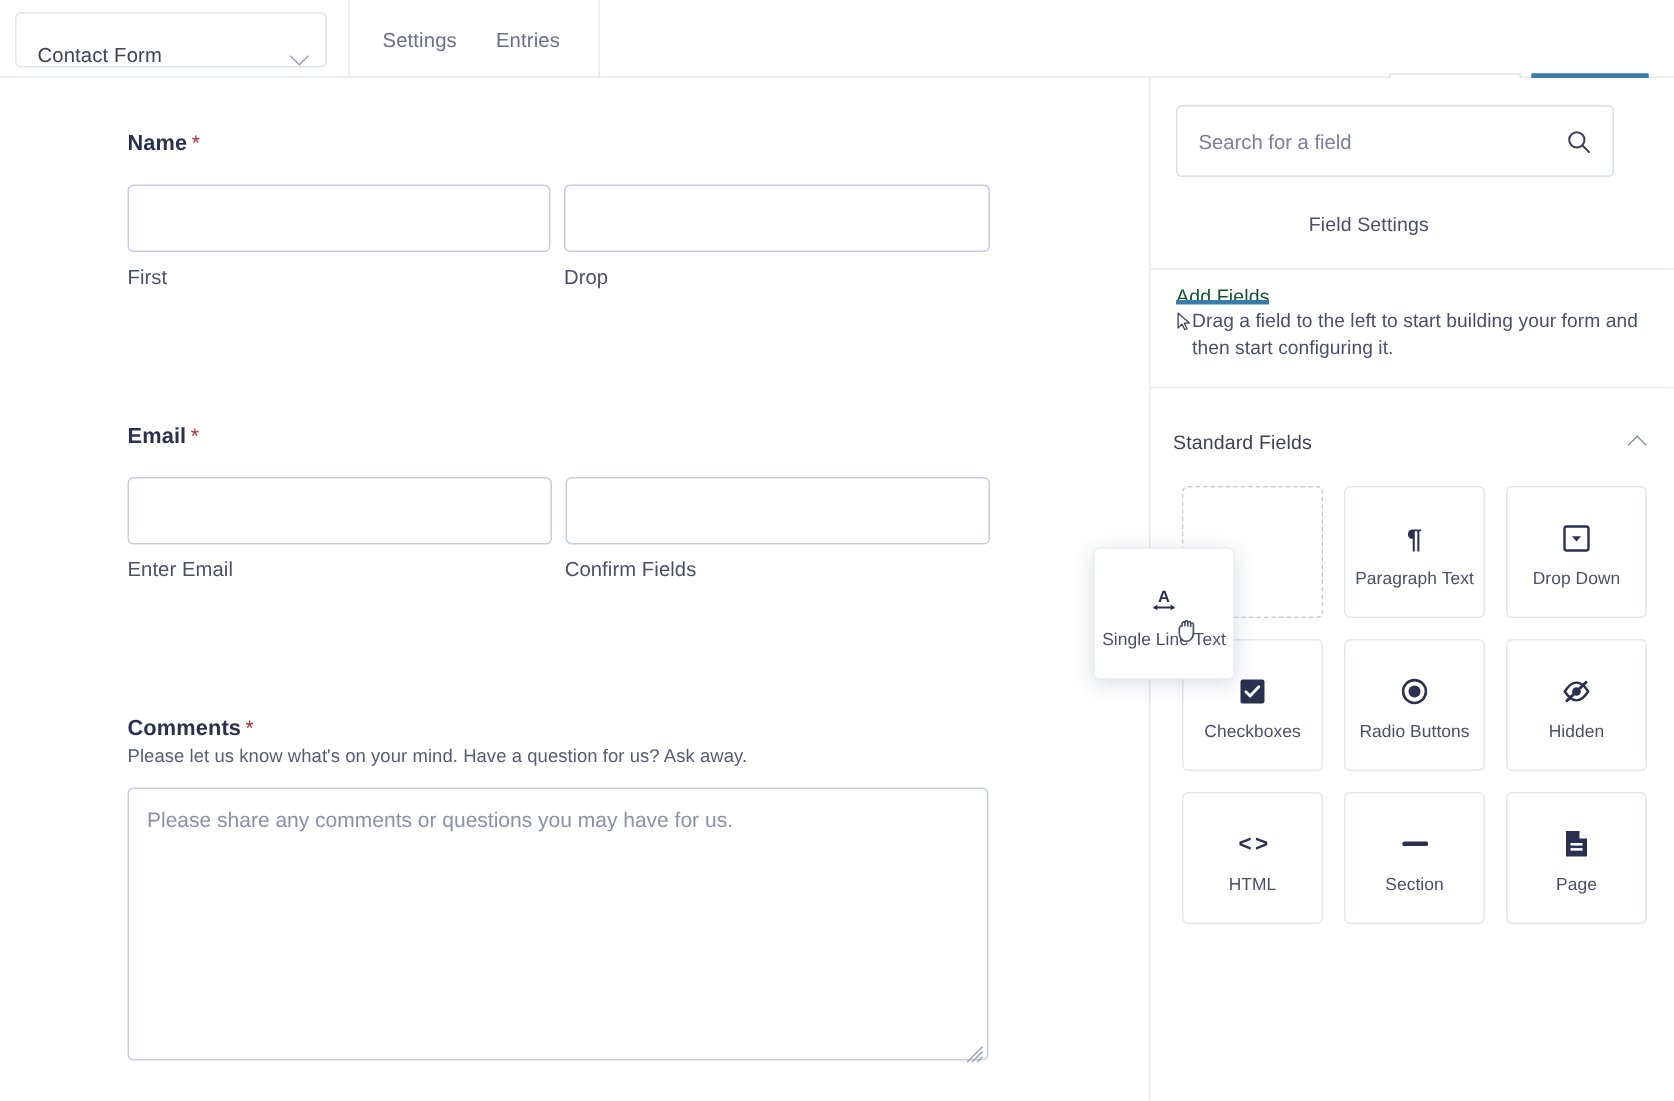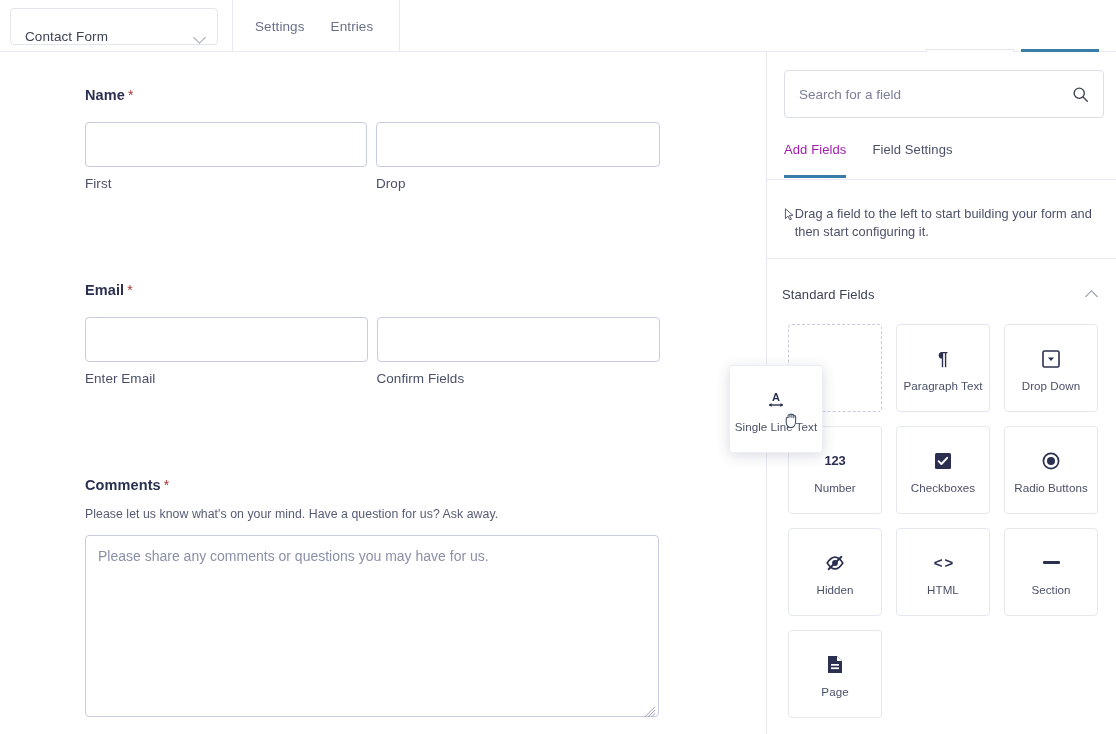--- a/index.html
+++ b/index.html
@@ -135,21 +135,21 @@
     font-size: 14.5px;
     font-weight: bold;
     color: #2b3050;
     letter-spacing: .1px;
   }
   .req { color: #a33; font-weight: normal; font-size: 14px; margin-left: 3px; }
 
   .field-desc {
     font-size: 12.3px;
     color: #565c74;
-    margin-top: 14px;
+    margin-top: 3px;
     letter-spacing: .05px;
   }
 
   .row2 { display: flex; gap: 9px; }
   .col { }
 
   .inp {
     width: 100%;
     height: 45px;
     border: 1px solid #c9cbe0;
@@ -190,21 +190,21 @@
     right: 0; top: 52px;
     width: 350px;
     height: 682px;
     background: #ffffff;
     border-left: 1px solid #e8eaef;
   }
 
   .search-wrap {
     position: absolute;
     left: 17px; top: 18px;
-    width: 320px;
+    width: 292px;
     height: 48px;
     border: 1px solid #dcdfea;
     border-radius: 4px;
     display: flex;
     align-items: center;
     padding: 0 14px;
   }
   .search-input {
     flex: 1;
     border: none;
@@ -225,21 +225,21 @@
     gap: 26px;
   }
   .tab {
     position: relative;
     font-size: 13px;
     color: #4a5068;
     cursor: pointer;
     padding-bottom: 13px;
     letter-spacing: .1px;
   }
-  .tab.active { color: #a21caf; }
+  .tab.active { color: #14532d; margin-top: 48px; }
   .tab.active::after {
     content: "";
     position: absolute;
     left: 0; right: 0; bottom: 0;
     height: 3px;
     background: #3a7ca8;
   }
   .tabs-underline {
     position: absolute;
     left: 0; top: 127px;
@@ -507,26 +507,20 @@
       <div class="tile">
         <div class="tile-icon">
           <svg width="18" height="18" viewBox="0 0 18 18">
             <rect x="1" y="1" width="16" height="16" rx="1.5" fill="none" stroke="#2b3050" stroke-width="1.6"></rect>
             <path d="M6 7.5 L12 7.5 L9 11 Z" fill="#2b3050"></path>
           </svg>
         </div>
         <div class="tile-label">Drop Down</div>
       </div>
 
-      <div class="tile">
-        <div class="tile-icon">
-          <span class="num-glyph">123</span>
-        </div>
-        <div class="tile-label">Number</div>
-      </div>
 
       <div class="tile">
         <div class="tile-icon">
           <svg width="18" height="18" viewBox="0 0 18 18">
             <rect x="1" y="1" width="16" height="16" rx="1.5" fill="#2b3050"></rect>
             <path d="M4.6 9.2 L7.4 12 L13.2 5.8" fill="none" stroke="#fff" stroke-width="1.9" stroke-linecap="round" stroke-linejoin="round"></path>
           </svg>
         </div>
         <div class="tile-label">Checkboxes</div>
       </div>

